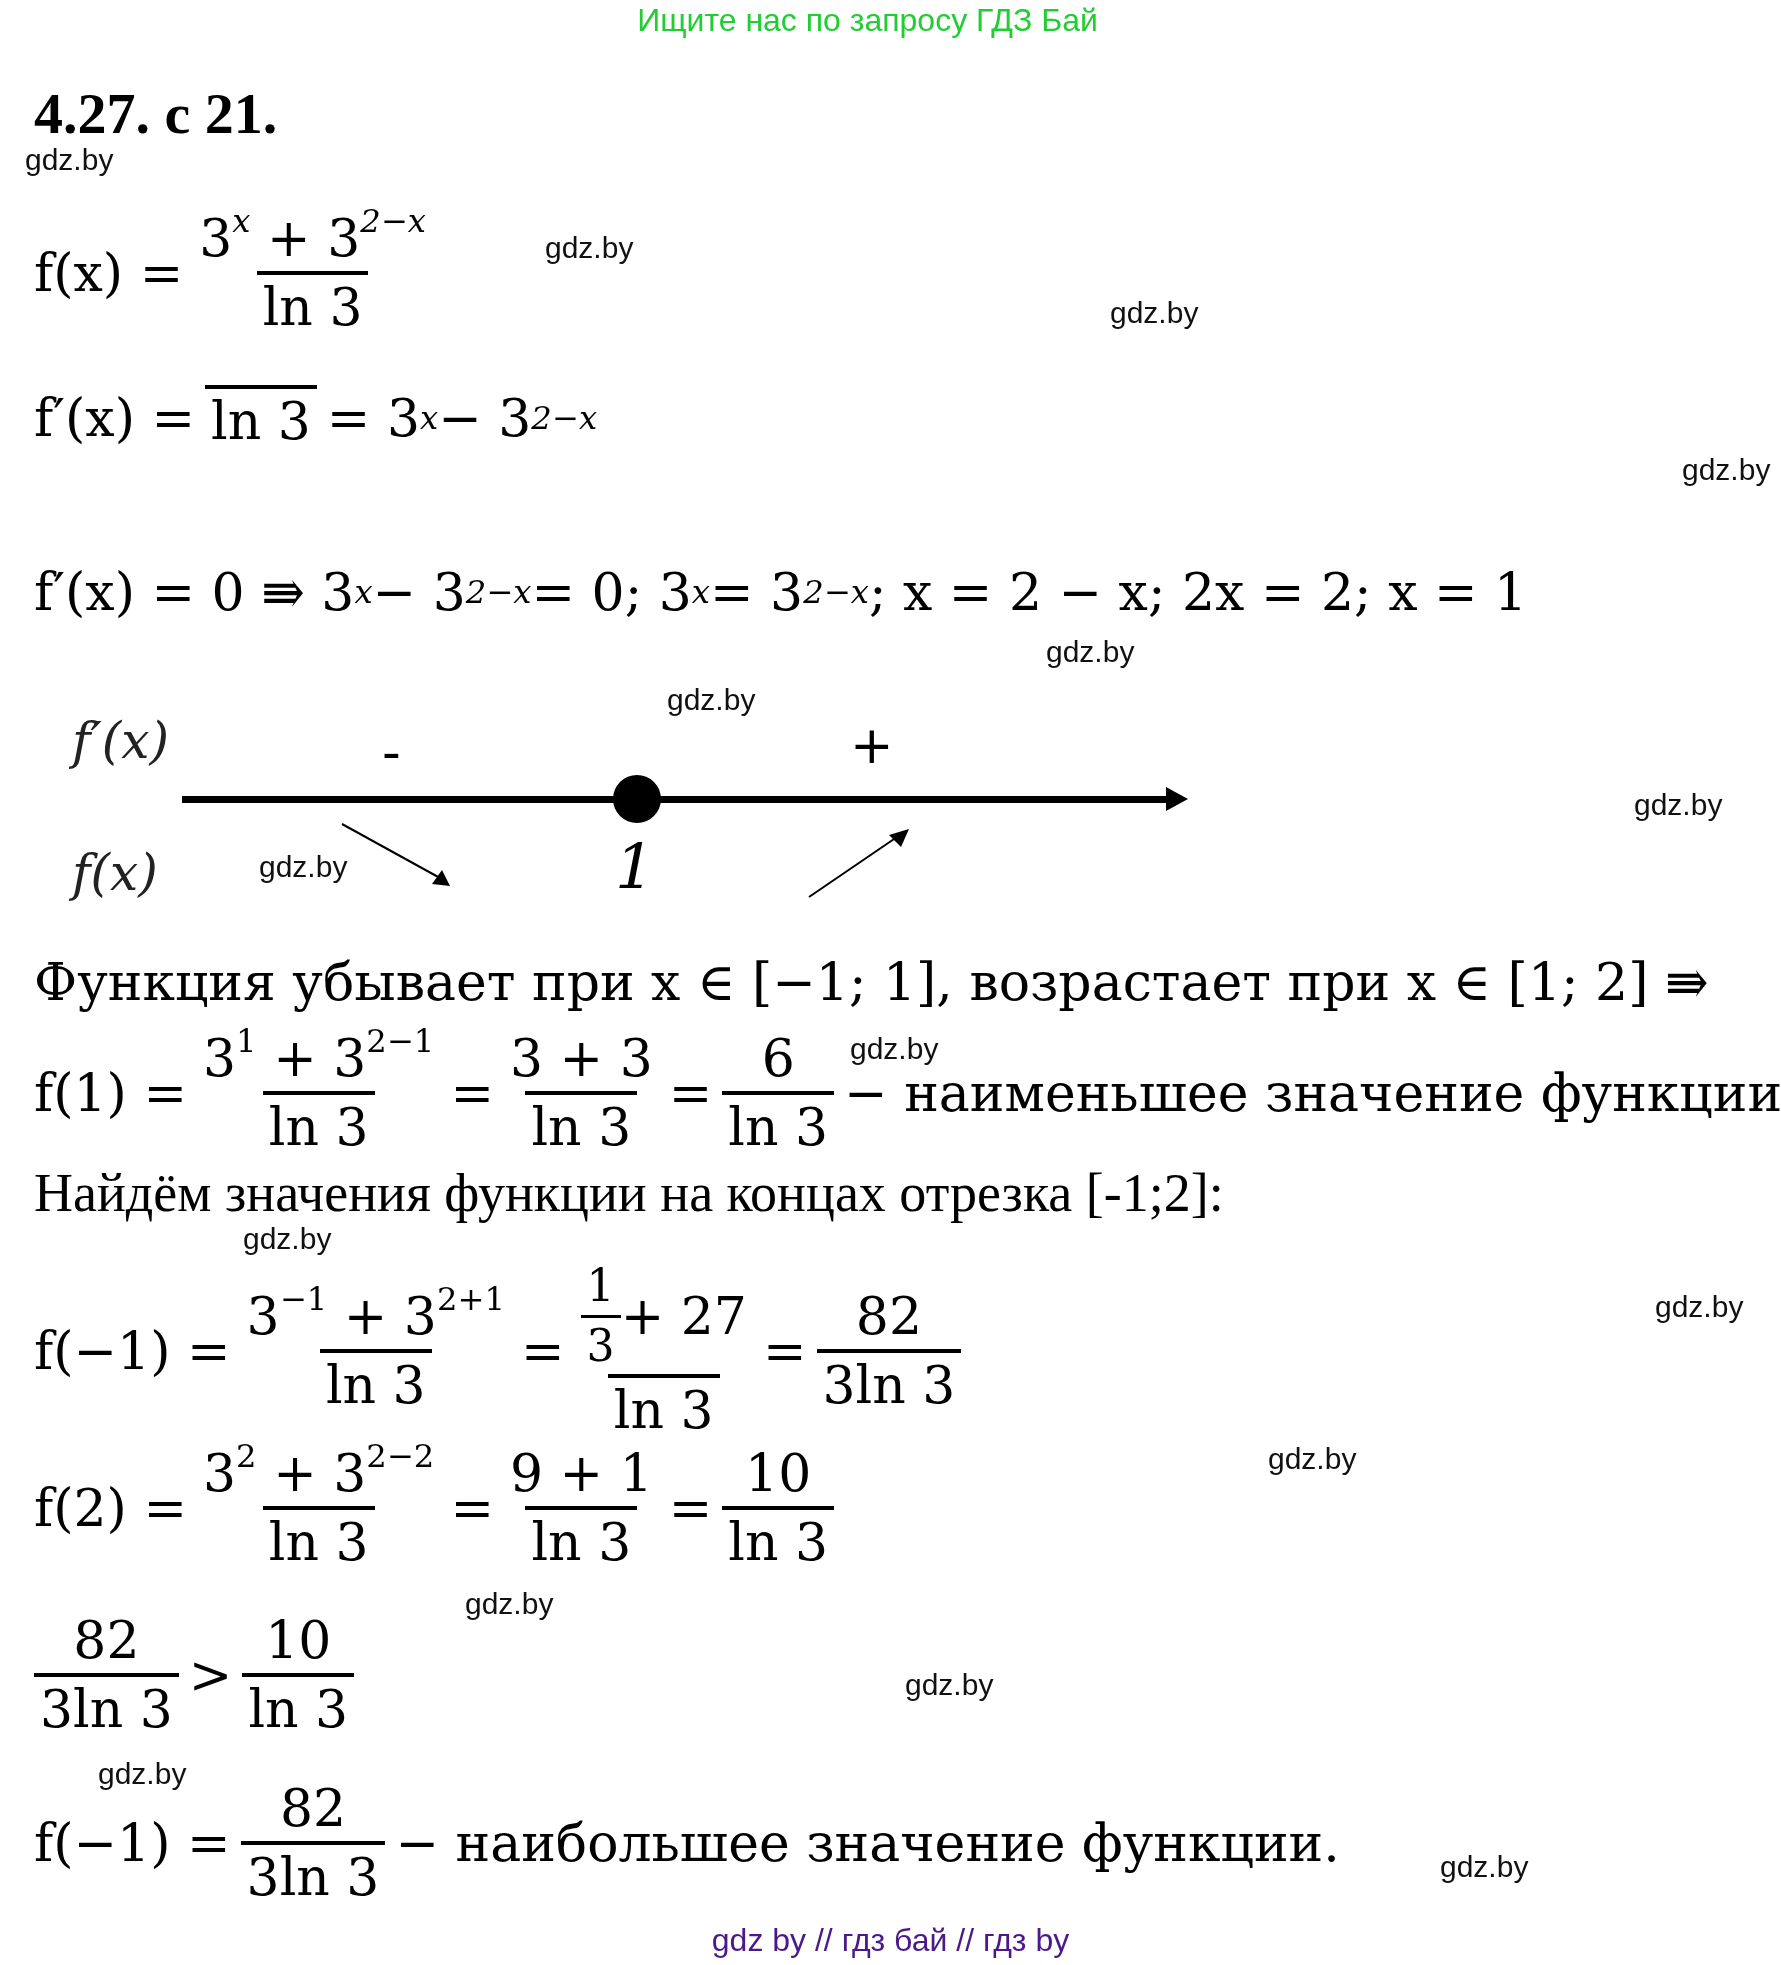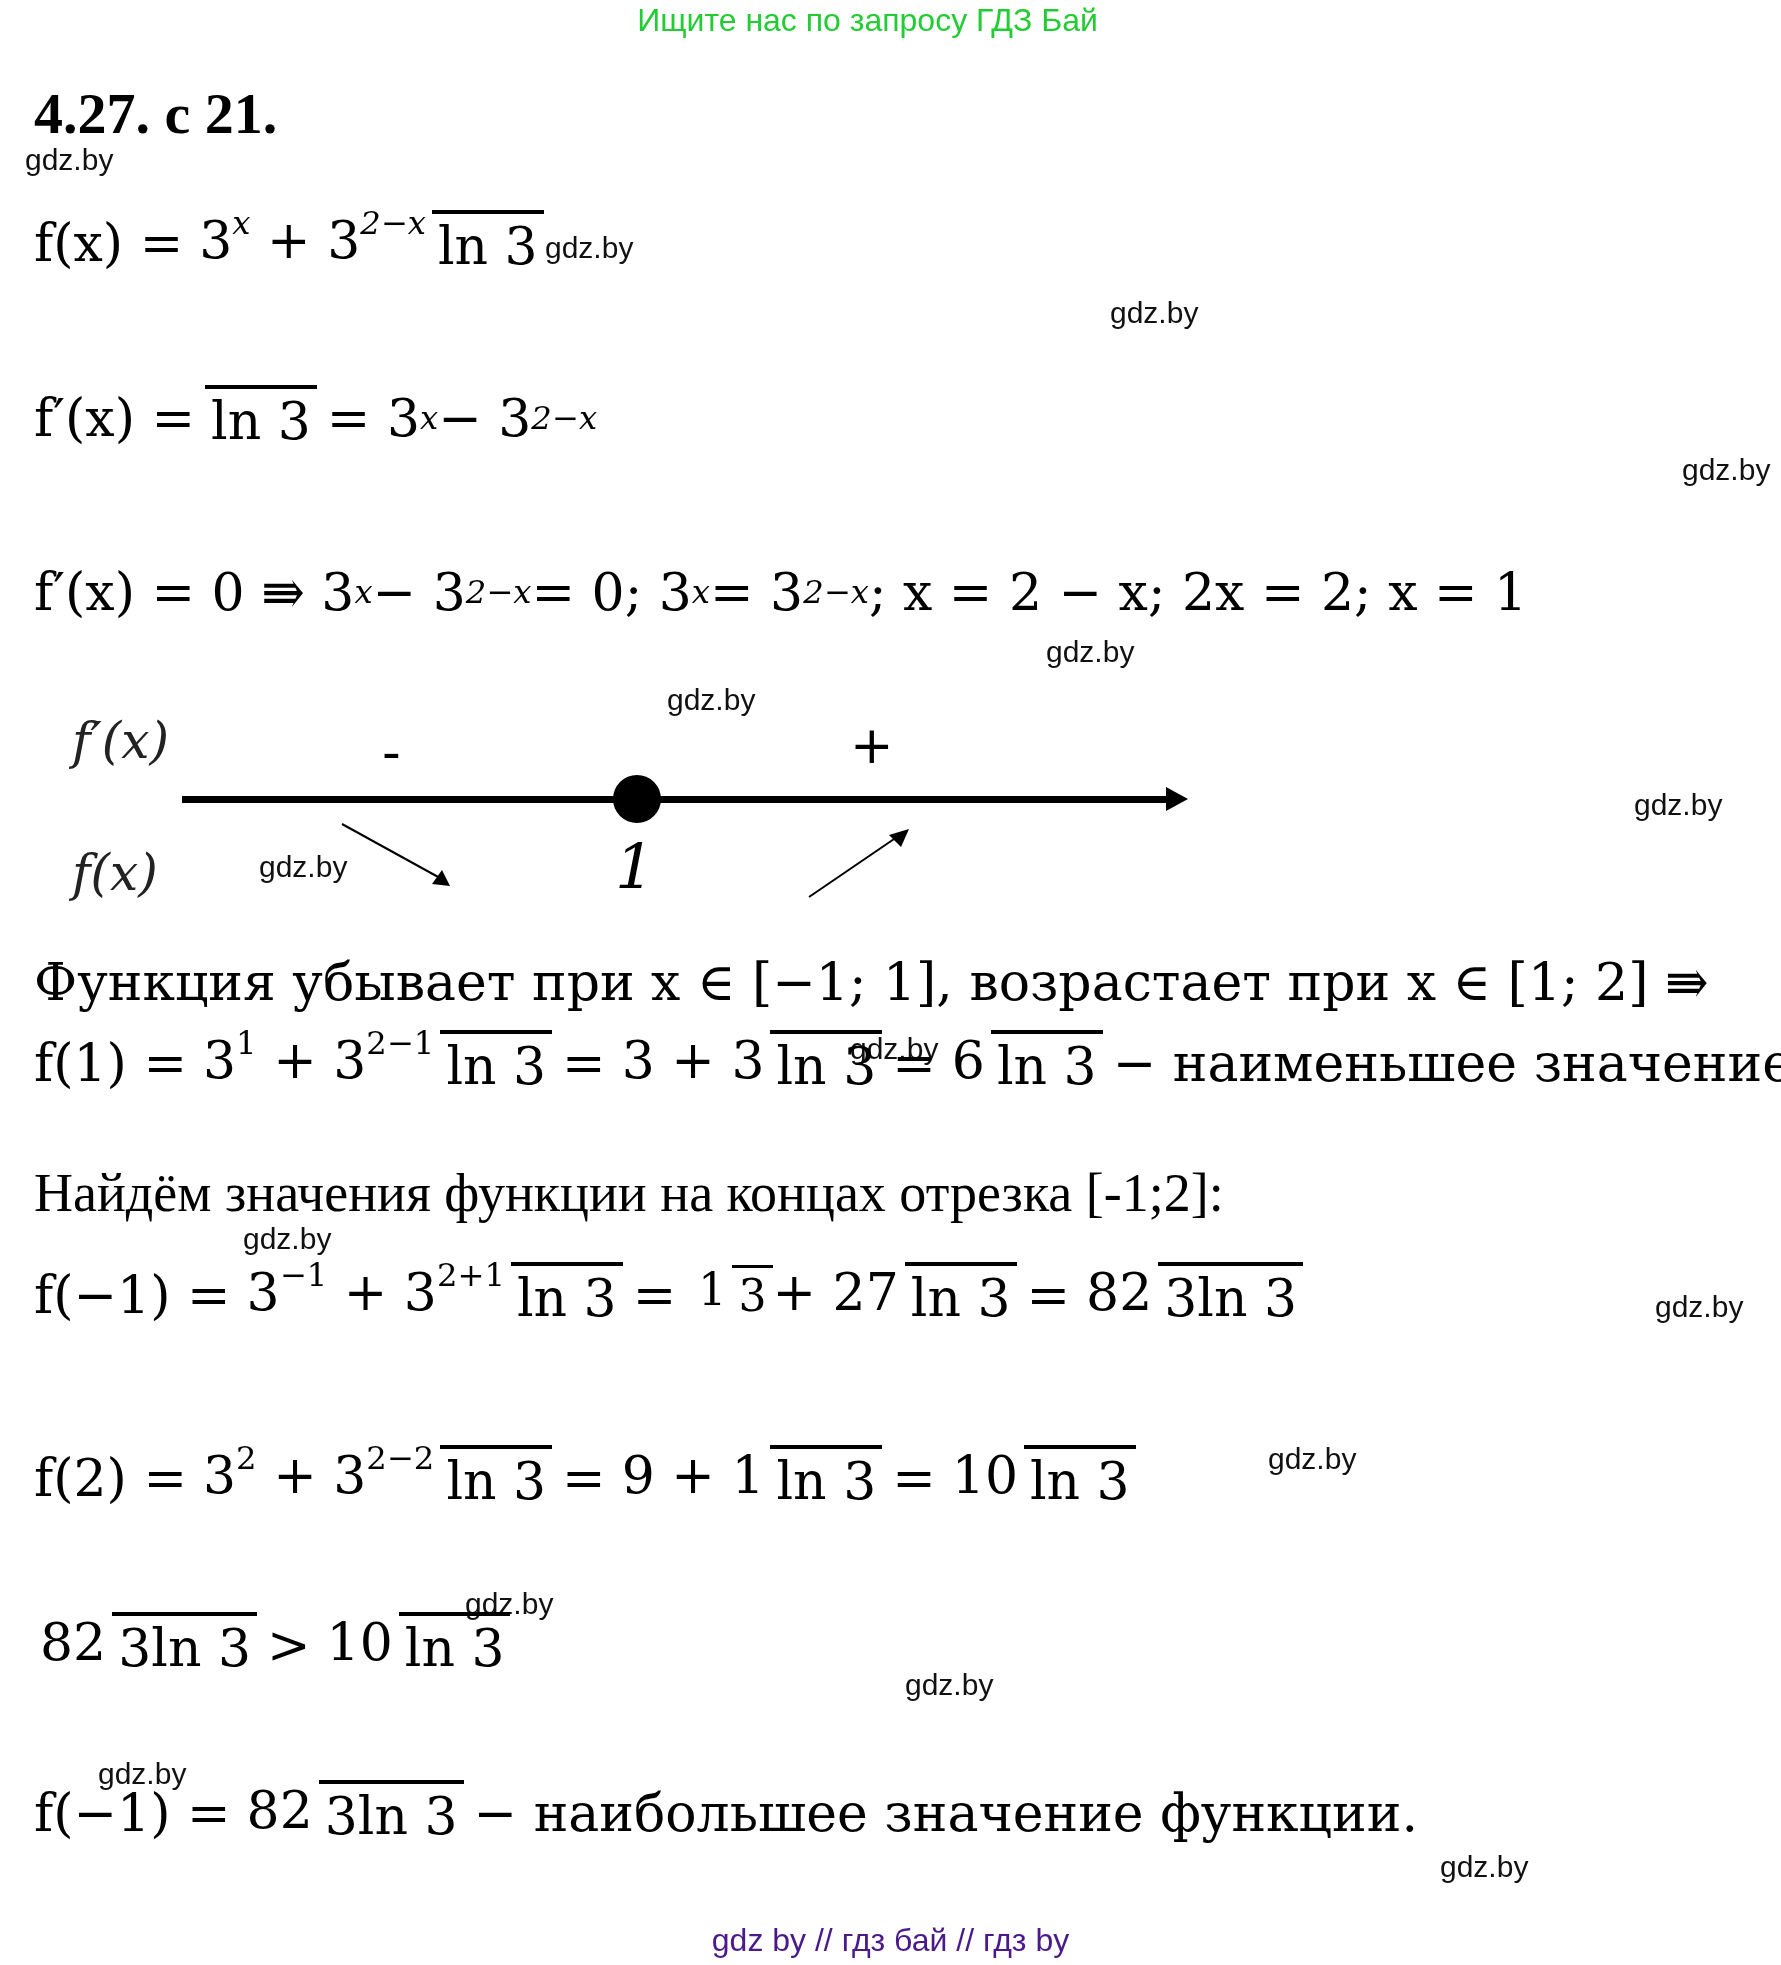--- a/index.html
+++ b/index.html
@@ -7,21 +7,21 @@
          font-family:"DejaVu Serif", serif; color:#000; }
   .abs { position:absolute; white-space:nowrap; }
   .top-banner { left:0; width:1735px; top:2px; text-align:center;
                 font-family:"Liberation Sans", sans-serif; font-size:32px; color:#22cc33; }
   .title { left:34px; top:80px; font-family:"Liberation Serif", serif; font-weight:bold; font-size:58px; }
   .wm { font-family:"Liberation Sans", sans-serif; font-size:30px; color:#111; }
   .footer { left:0; width:1781px; top:1922px; text-align:center;
             font-family:"Liberation Sans", sans-serif; font-size:32px; color:#4a1a8a; }
   .math { font-family:"DejaVu Serif", serif; font-size:52px; display:flex; align-items:center; }
   .math i { font-style:italic; }
-  .frac { display:inline-flex; flex-direction:row; align-items:center; margin:0 10px;text-align:right; }
+  .frac { display:inline-flex; flex-direction:column; align-items:center; margin:0 10px;text-align:right; }
   .frac .num { padding:0 6px 4px 6px; line-height:1.1; }
   .frac .den { padding:4px 6px 0 6px; border-top:4px solid #000; line-height:1.1; }
   sup { font-size:0.62em; vertical-align:0.75em; line-height:0; }
   .prose { font-family:"DejaVu Serif", serif; font-size:52px; }
   .prose2 { font-family:"Liberation Serif", serif; font-size:54px; }
   .axis { position:absolute; left:182px; top:796px; width:990px; height:7px; background:#000; }
   .axis-arrow { position:absolute; left:1166px; top:787px; width:0; height:0;
                 border-top:12px solid transparent; border-bottom:12px solid transparent; border-left:22px solid #000; }
   .critical-dot { position:absolute; left:613px; top:775px; width:48px; height:48px; border-radius:50%; background:#000; }
   .sign { font-family:"DejaVu Sans", sans-serif; font-size:52px; }

